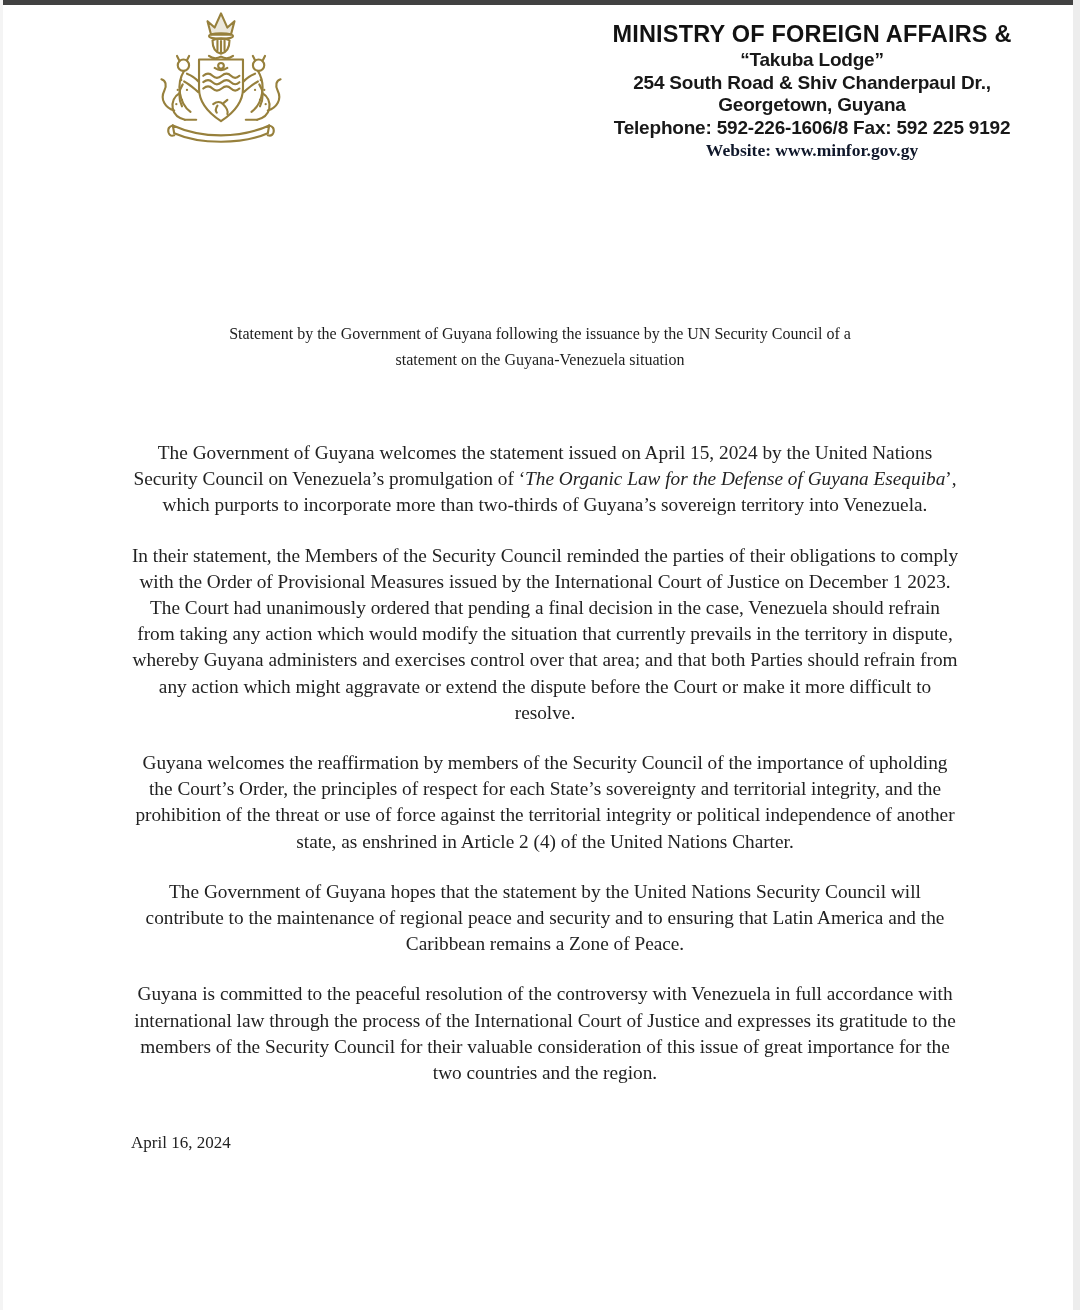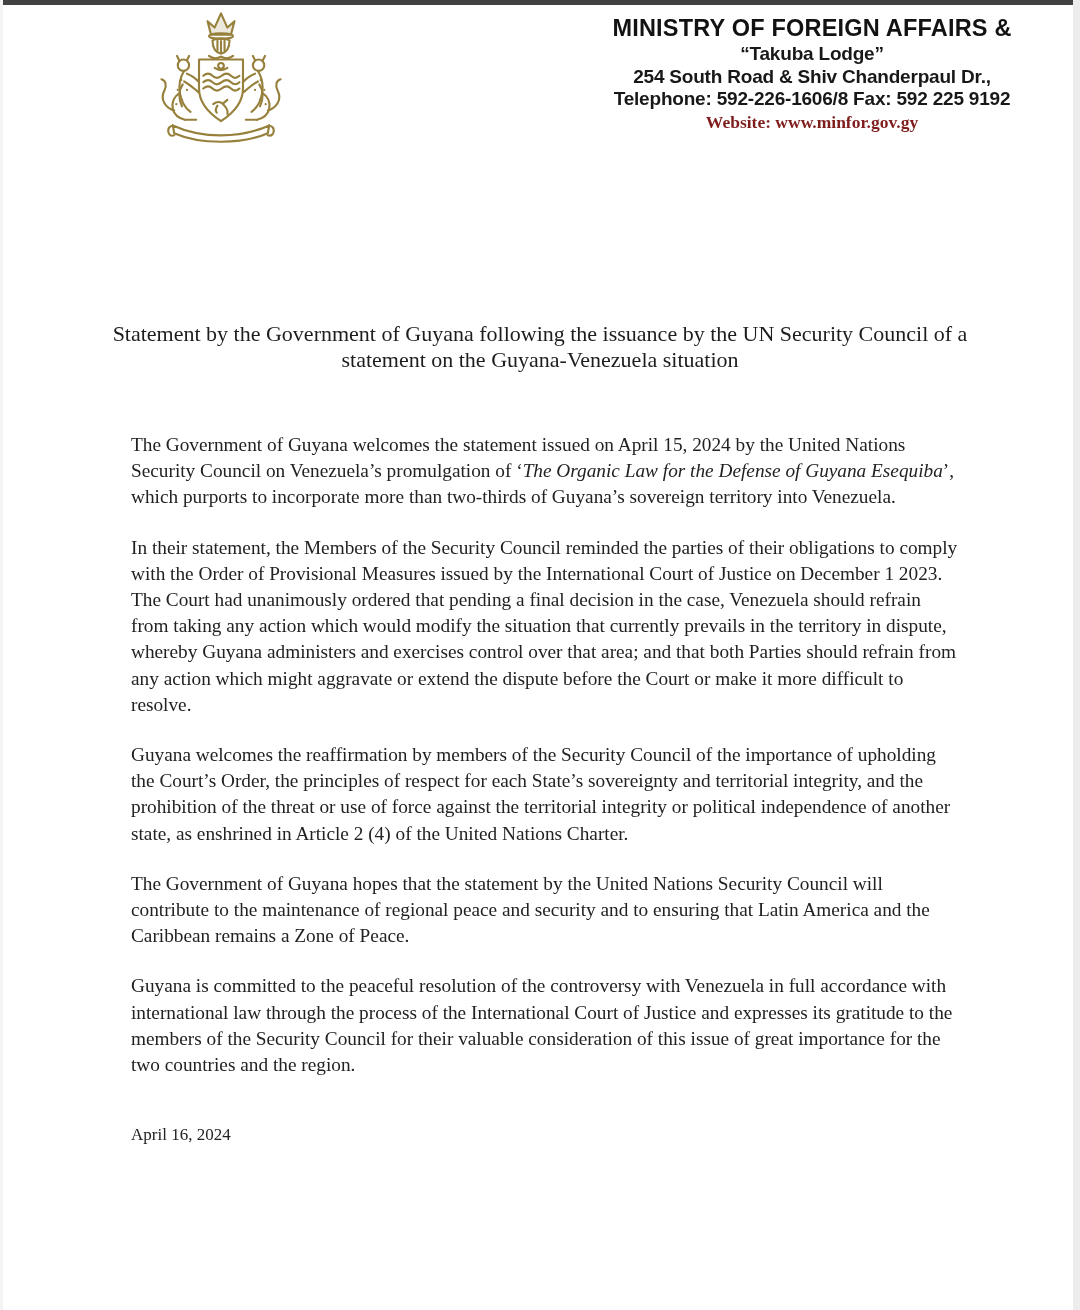--- a/index.html
+++ b/index.html
@@ -19,42 +19,42 @@
   
   .crest-wrap { position:absolute; top:6px; left:143px; width:156px; height:158px; }
   .crest-wrap svg { width:100%; height:100%; }
   :root { --crest-color:#97803c; }
   .crest-line { stroke:var(--crest-color); fill:none; stroke-width:3; stroke-linecap:round; stroke-linejoin:round; }
   .crest-fill { fill:var(--crest-color); opacity:.18; stroke:none; }
   .crest-dot  { fill:var(--crest-color); stroke:none; }
 
   
   .header-right {
-    position:absolute; top:13px; right:50px; width:436px;
+    position:absolute; top:19px; right:50px; width:436px;
     text-align:center;
     font-family:"Liberation Sans", sans-serif;
     color:#121212;
   }
   .ministry-line { font-size:23.5px; font-weight:800; line-height:30px; letter-spacing:.2px; white-space:nowrap; }
   .addr-line { font-size:19px; font-weight:bold; line-height:22.5px; letter-spacing:-.2px; color:#181818; }
-  .website-line { font-family:"Liberation Serif", serif; font-weight:bold; font-size:17.5px; line-height:23px; color:#7f1d1d; }
+  .website-line { font-family:"Liberation Serif", serif; font-weight:bold; font-size:17.5px; line-height:23px; color:#0f172a; }
 
   
   .title-block {
     position:absolute; top:321px; left:0; width:100%;
-    text-align:center; font-size:22px; line-height:26px; color:#1d1d1d;
+    text-align:center; font-size:16px; line-height:26px; color:#1d1d1d;
   }
   .title-block div { white-space:nowrap; }
 
   
   .bodytext {
     position:absolute; top:424px; left:131px; width:828px;
     font-size:19.3px; line-height:26.2px; color:#222222;
   }
-  .bodytext p { margin:8px 0 24px 0; }
+  .bodytext p { margin:16px 0 24px 0;text-align:center; }
   #paragraphs p:nth-child(5) { margin-top:14px; }
   .bodytext em { font-style:italic; }
   .date-line { margin-top:44px; font-size:17px; }
 </style>
 </head>
 <body>
 
 <div class="scan-edge-top"></div>
 <div class="scan-edge-right"></div>
 <div class="scan-edge-left"></div>
@@ -107,20 +107,21 @@
 
     <path class="crest-line" d="M42,162 C64,172 84,176 110,176 C136,176 156,172 178,162 L176,173 C158,181 136,185 110,185 C84,185 62,181 44,173 Z"></path>
     <path class="crest-line" d="M42,162 q-8,2 -6,10 q2,6 8,4 M178,162 q8,2 6,10 q-2,6 -8,4"></path>
   </svg>
 </div>
 
 <div class="header-right">
   <div class="ministry-line">MINISTRY OF FOREIGN AFFAIRS &amp;</div>
   <div class="addr-line">“Takuba Lodge”</div>
   <div class="addr-line">254 South Road &amp; Shiv Chanderpaul Dr.,</div>
+  <div class="addr-line">Georgetown, Guyana</div>
   <div class="addr-line">Telephone: 592-226-1606/8 Fax: 592 225 9192</div>
   <div class="website-line">Website: www.minfor.gov.gy</div>
 </div>
 
 <div class="title-block">
   <div>Statement by the Government of Guyana following the issuance by the UN Security Council of a</div>
   <div>statement on the Guyana-Venezuela situation</div>
 </div>
 
 <div class="bodytext">

